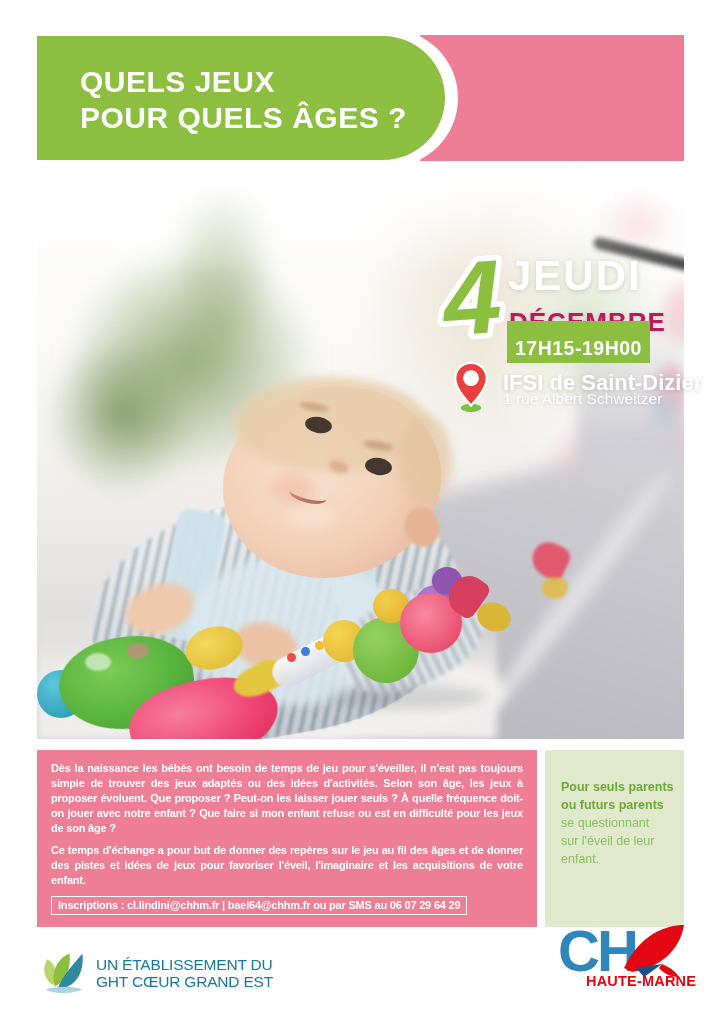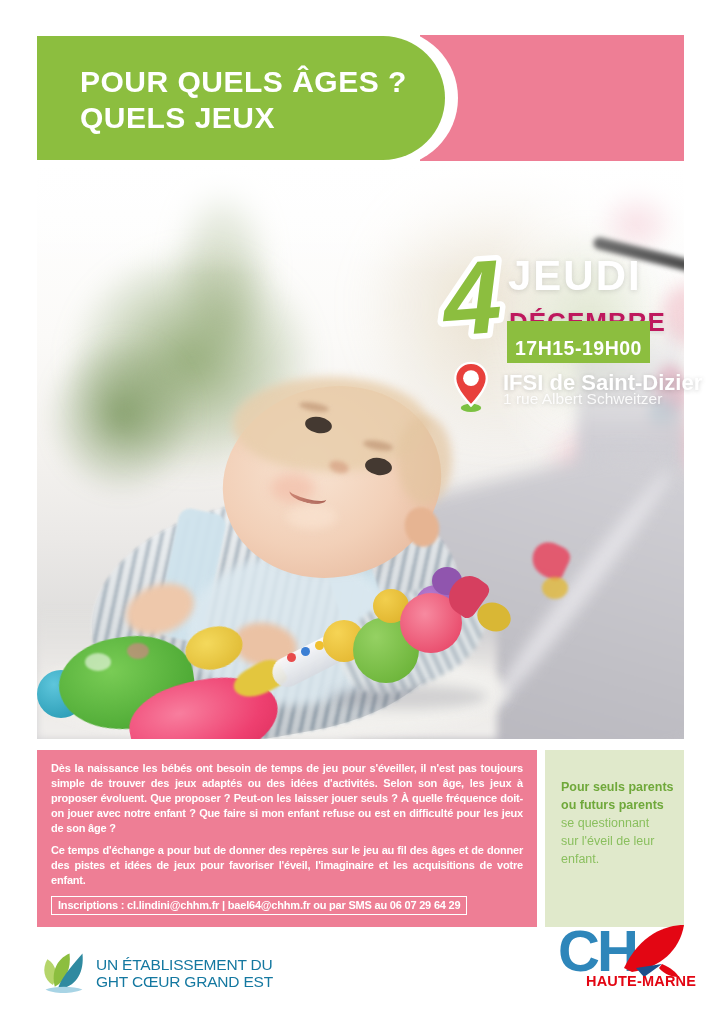--- a/index.html
+++ b/index.html
@@ -57,22 +57,22 @@
 <body>
 
 <div class="poster">
 
   <header>
     <div class="pink-band">
       
     </div>
     <div class="white-cap"></div>
     <div class="green-pill">
+      <div class="t">QUELS JEUX</div>
       <div class="t">POUR QUELS ÂGES ?</div>
-      <div class="t">QUELS JEUX</div>
     </div>
   </header>
 
   <div class="photo">
     <div class="grp">
       <i class="b" style="left:150px;top:30px;width:70px;height:150px;background:rgba(150,170,120,.4);filter:blur(16px);"></i>
       <i class="b" style="left:30px;top:80px;width:250px;height:230px;background:radial-gradient(closest-side,rgba(122,152,88,.8),rgba(122,152,88,0));filter:blur(12px);"></i>
       <i class="b" style="left:10px;top:170px;width:150px;height:160px;background:radial-gradient(closest-side,rgba(95,130,62,.7),rgba(95,130,62,0));filter:blur(10px);"></i>
       <i class="b" style="left:320px;top:0;width:280px;height:280px;background:radial-gradient(closest-side,rgba(208,188,148,.45),rgba(208,188,148,0));filter:blur(18px);"></i>
       <i class="b" style="left:440px;top:0;width:210px;height:320px;background:radial-gradient(closest-side,rgba(255,255,255,.95),rgba(255,255,255,0));filter:blur(10px);"></i>

